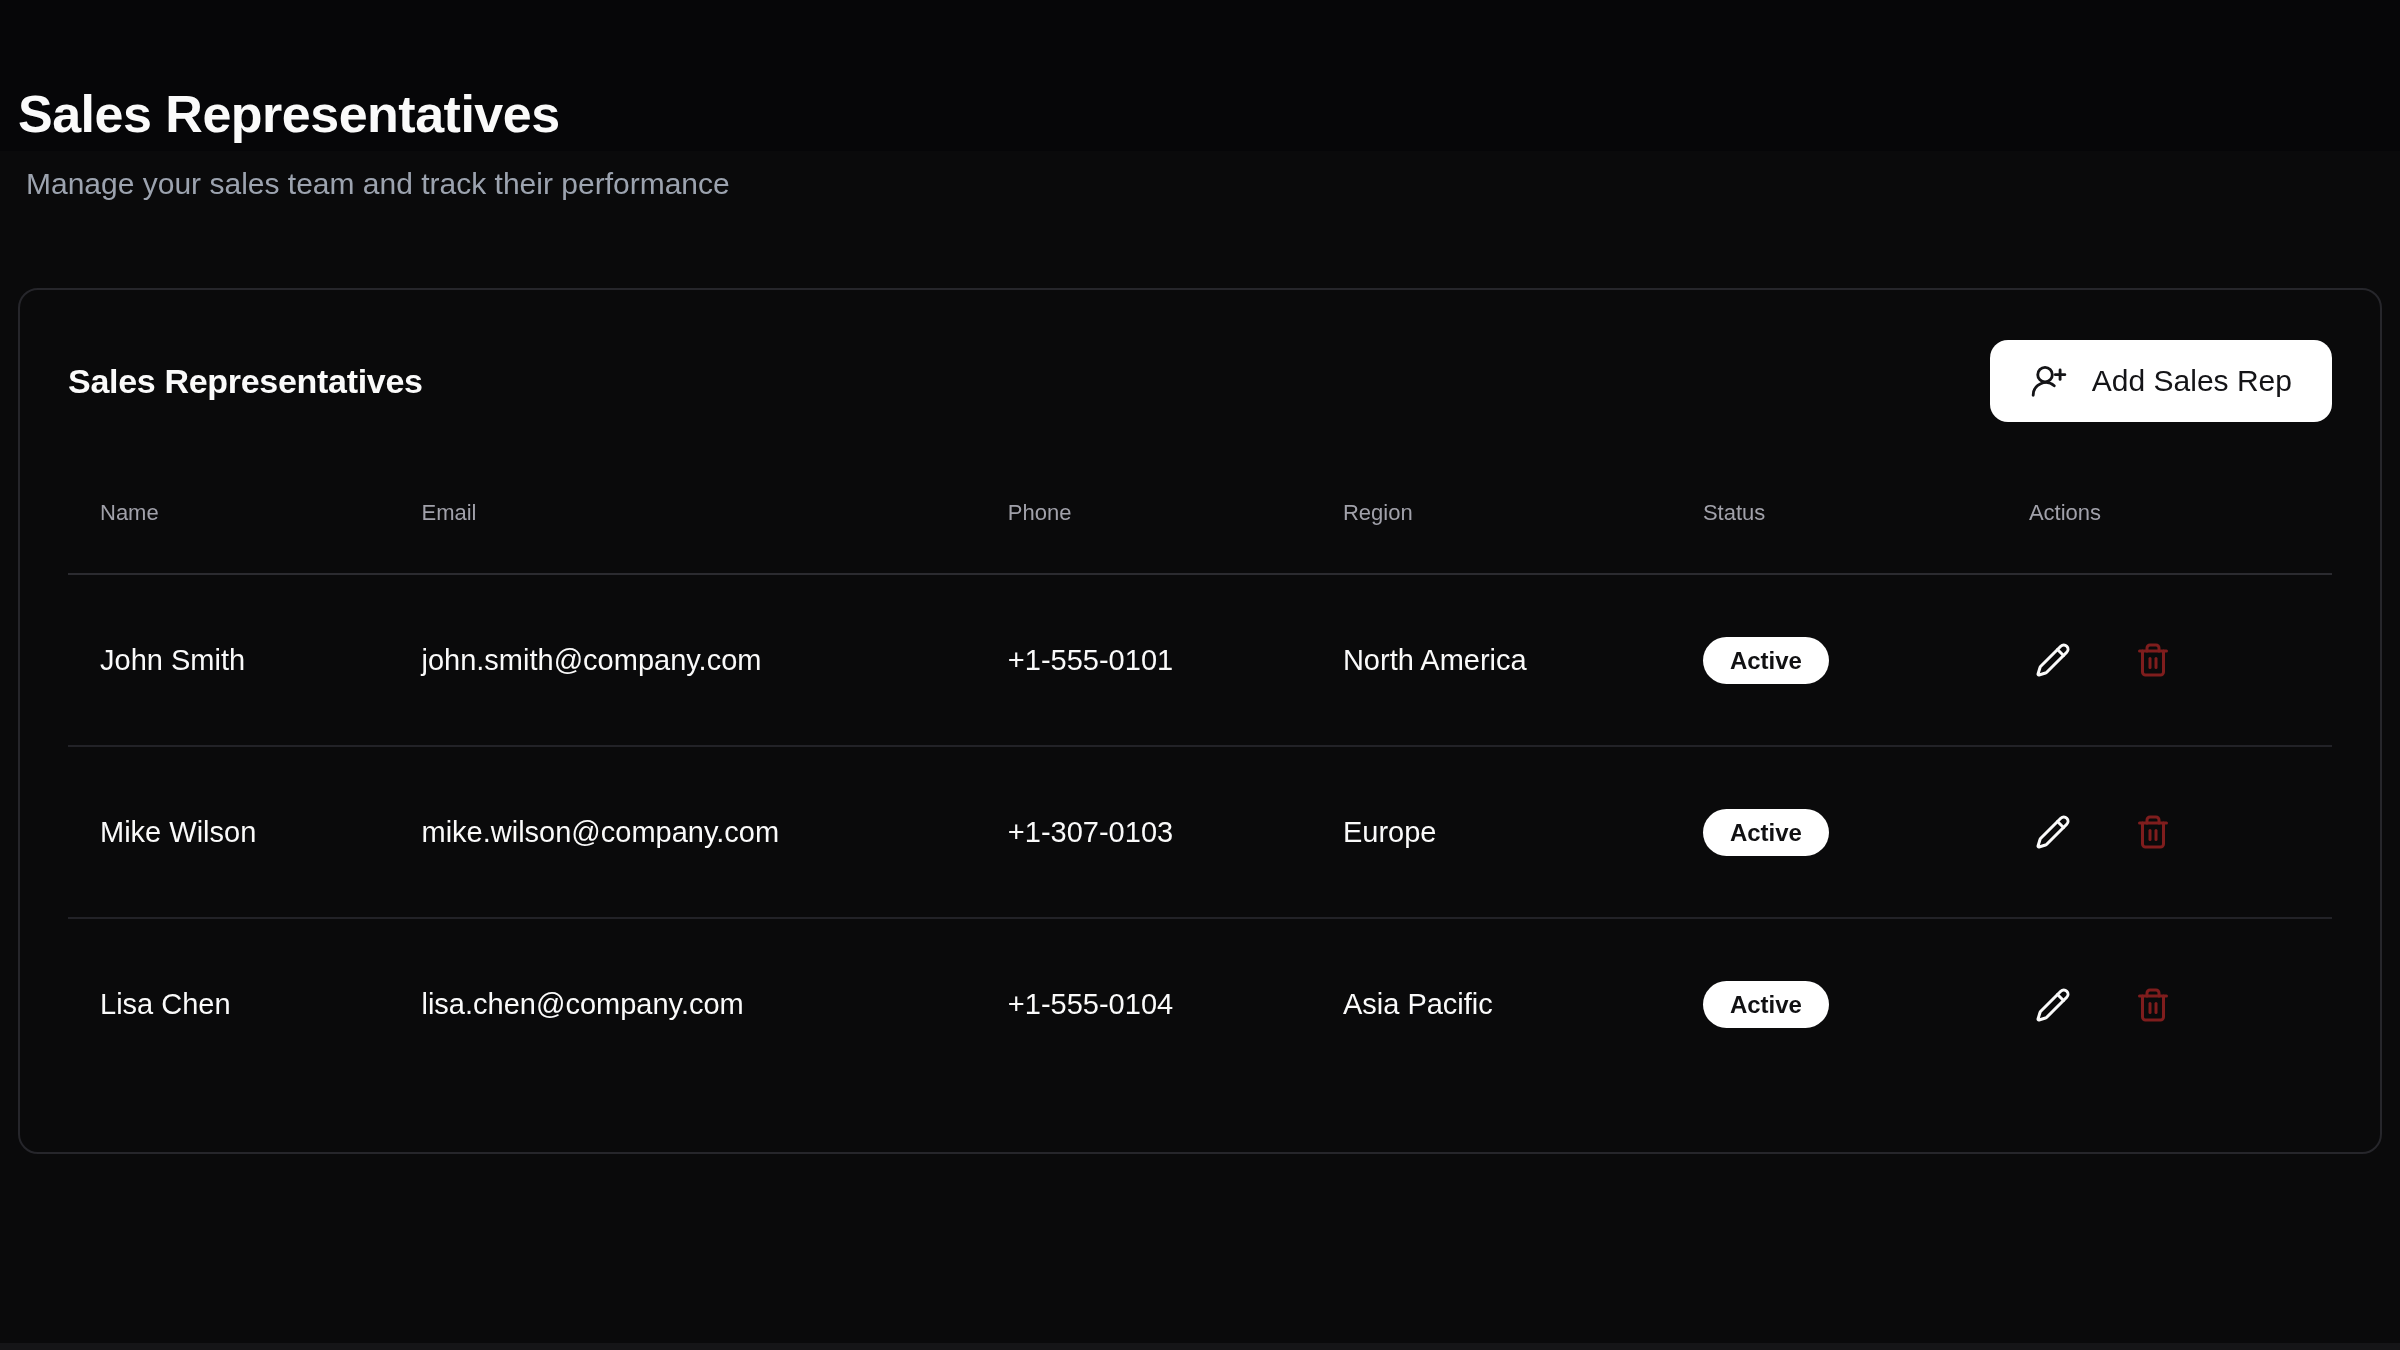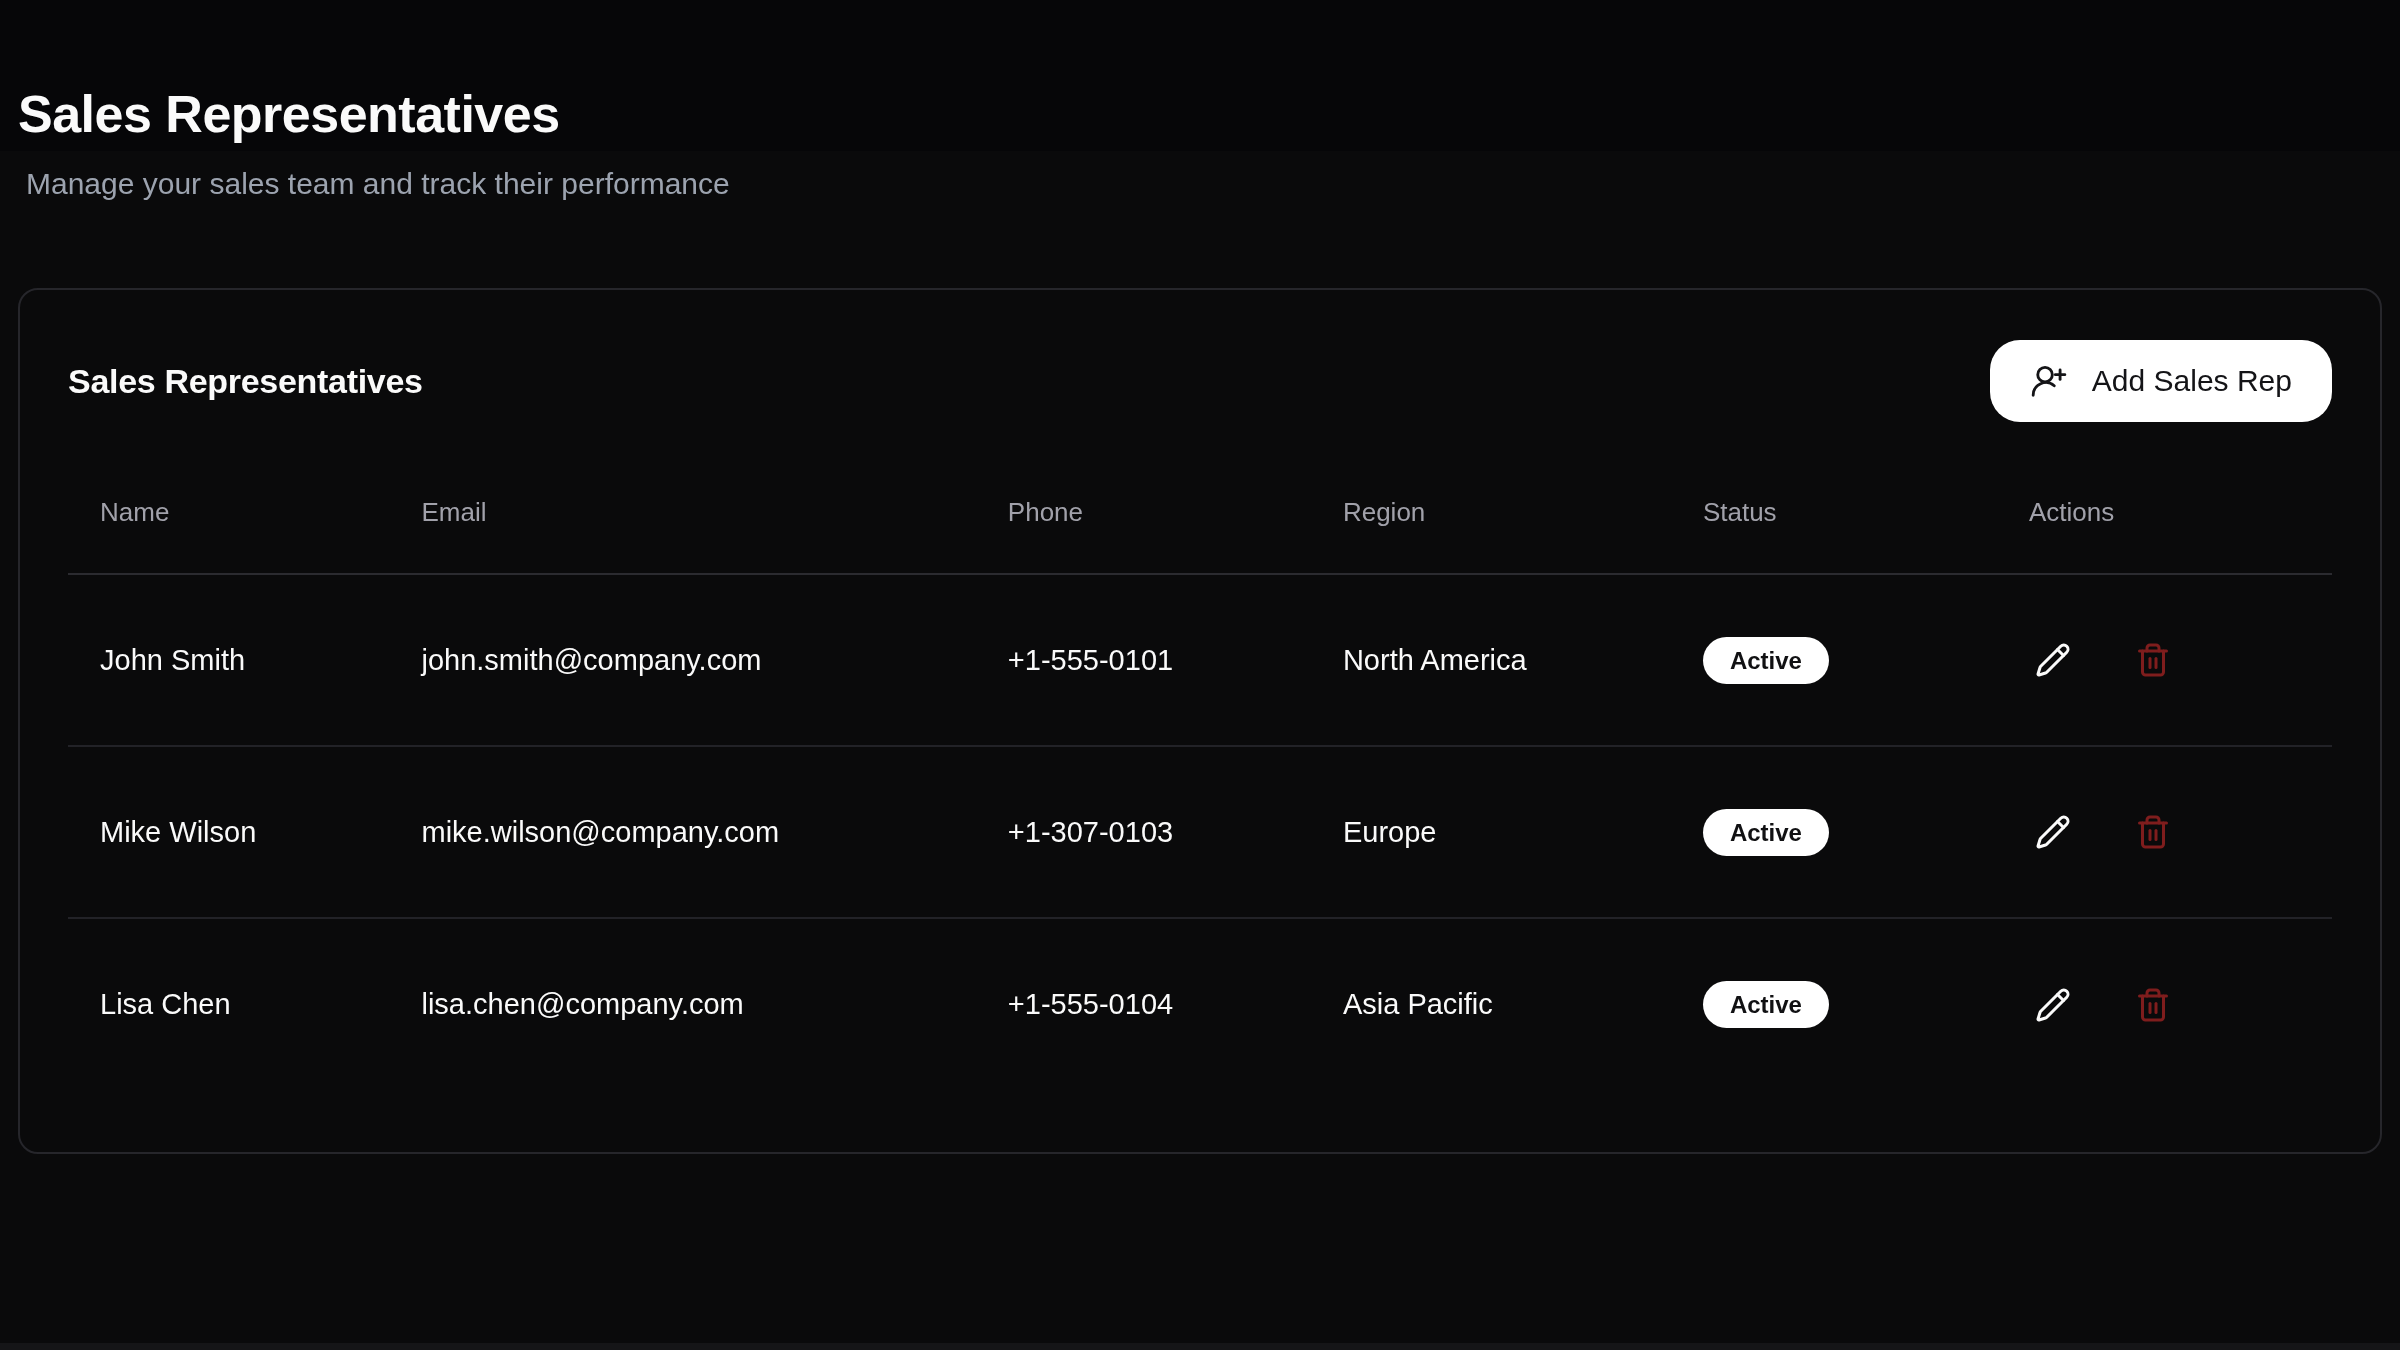--- a/index.html
+++ b/index.html
@@ -78,35 +78,35 @@
   }
   .add-btn{
     display:inline-flex;
     align-items:center;
     gap:24px;
     height:82px;
     padding:0 40px;
     background:var(--button-bg);
     color:var(--button-text);
     border:none;
-    border-radius:30px;
+    border-radius:18px;
     font-family:inherit;
     font-size:30px;
     font-weight:500;
     cursor:pointer;
   }
   .add-btn svg{flex:0 0 auto;}
   table{
     width:100%;
     margin-top:32px;
     border-collapse:collapse;
   }
   th{
     text-align:left;
-    font-size:26px;
+    font-size:22px;
     line-height:33px;
     font-weight:500;
     color:var(--col-header-text);
     padding:42px 32px 44px 32px;
     border-bottom:2px solid var(--header-divider);
   }
   td{
     height:172px;
     padding:0 32px;
     font-size:29px;

